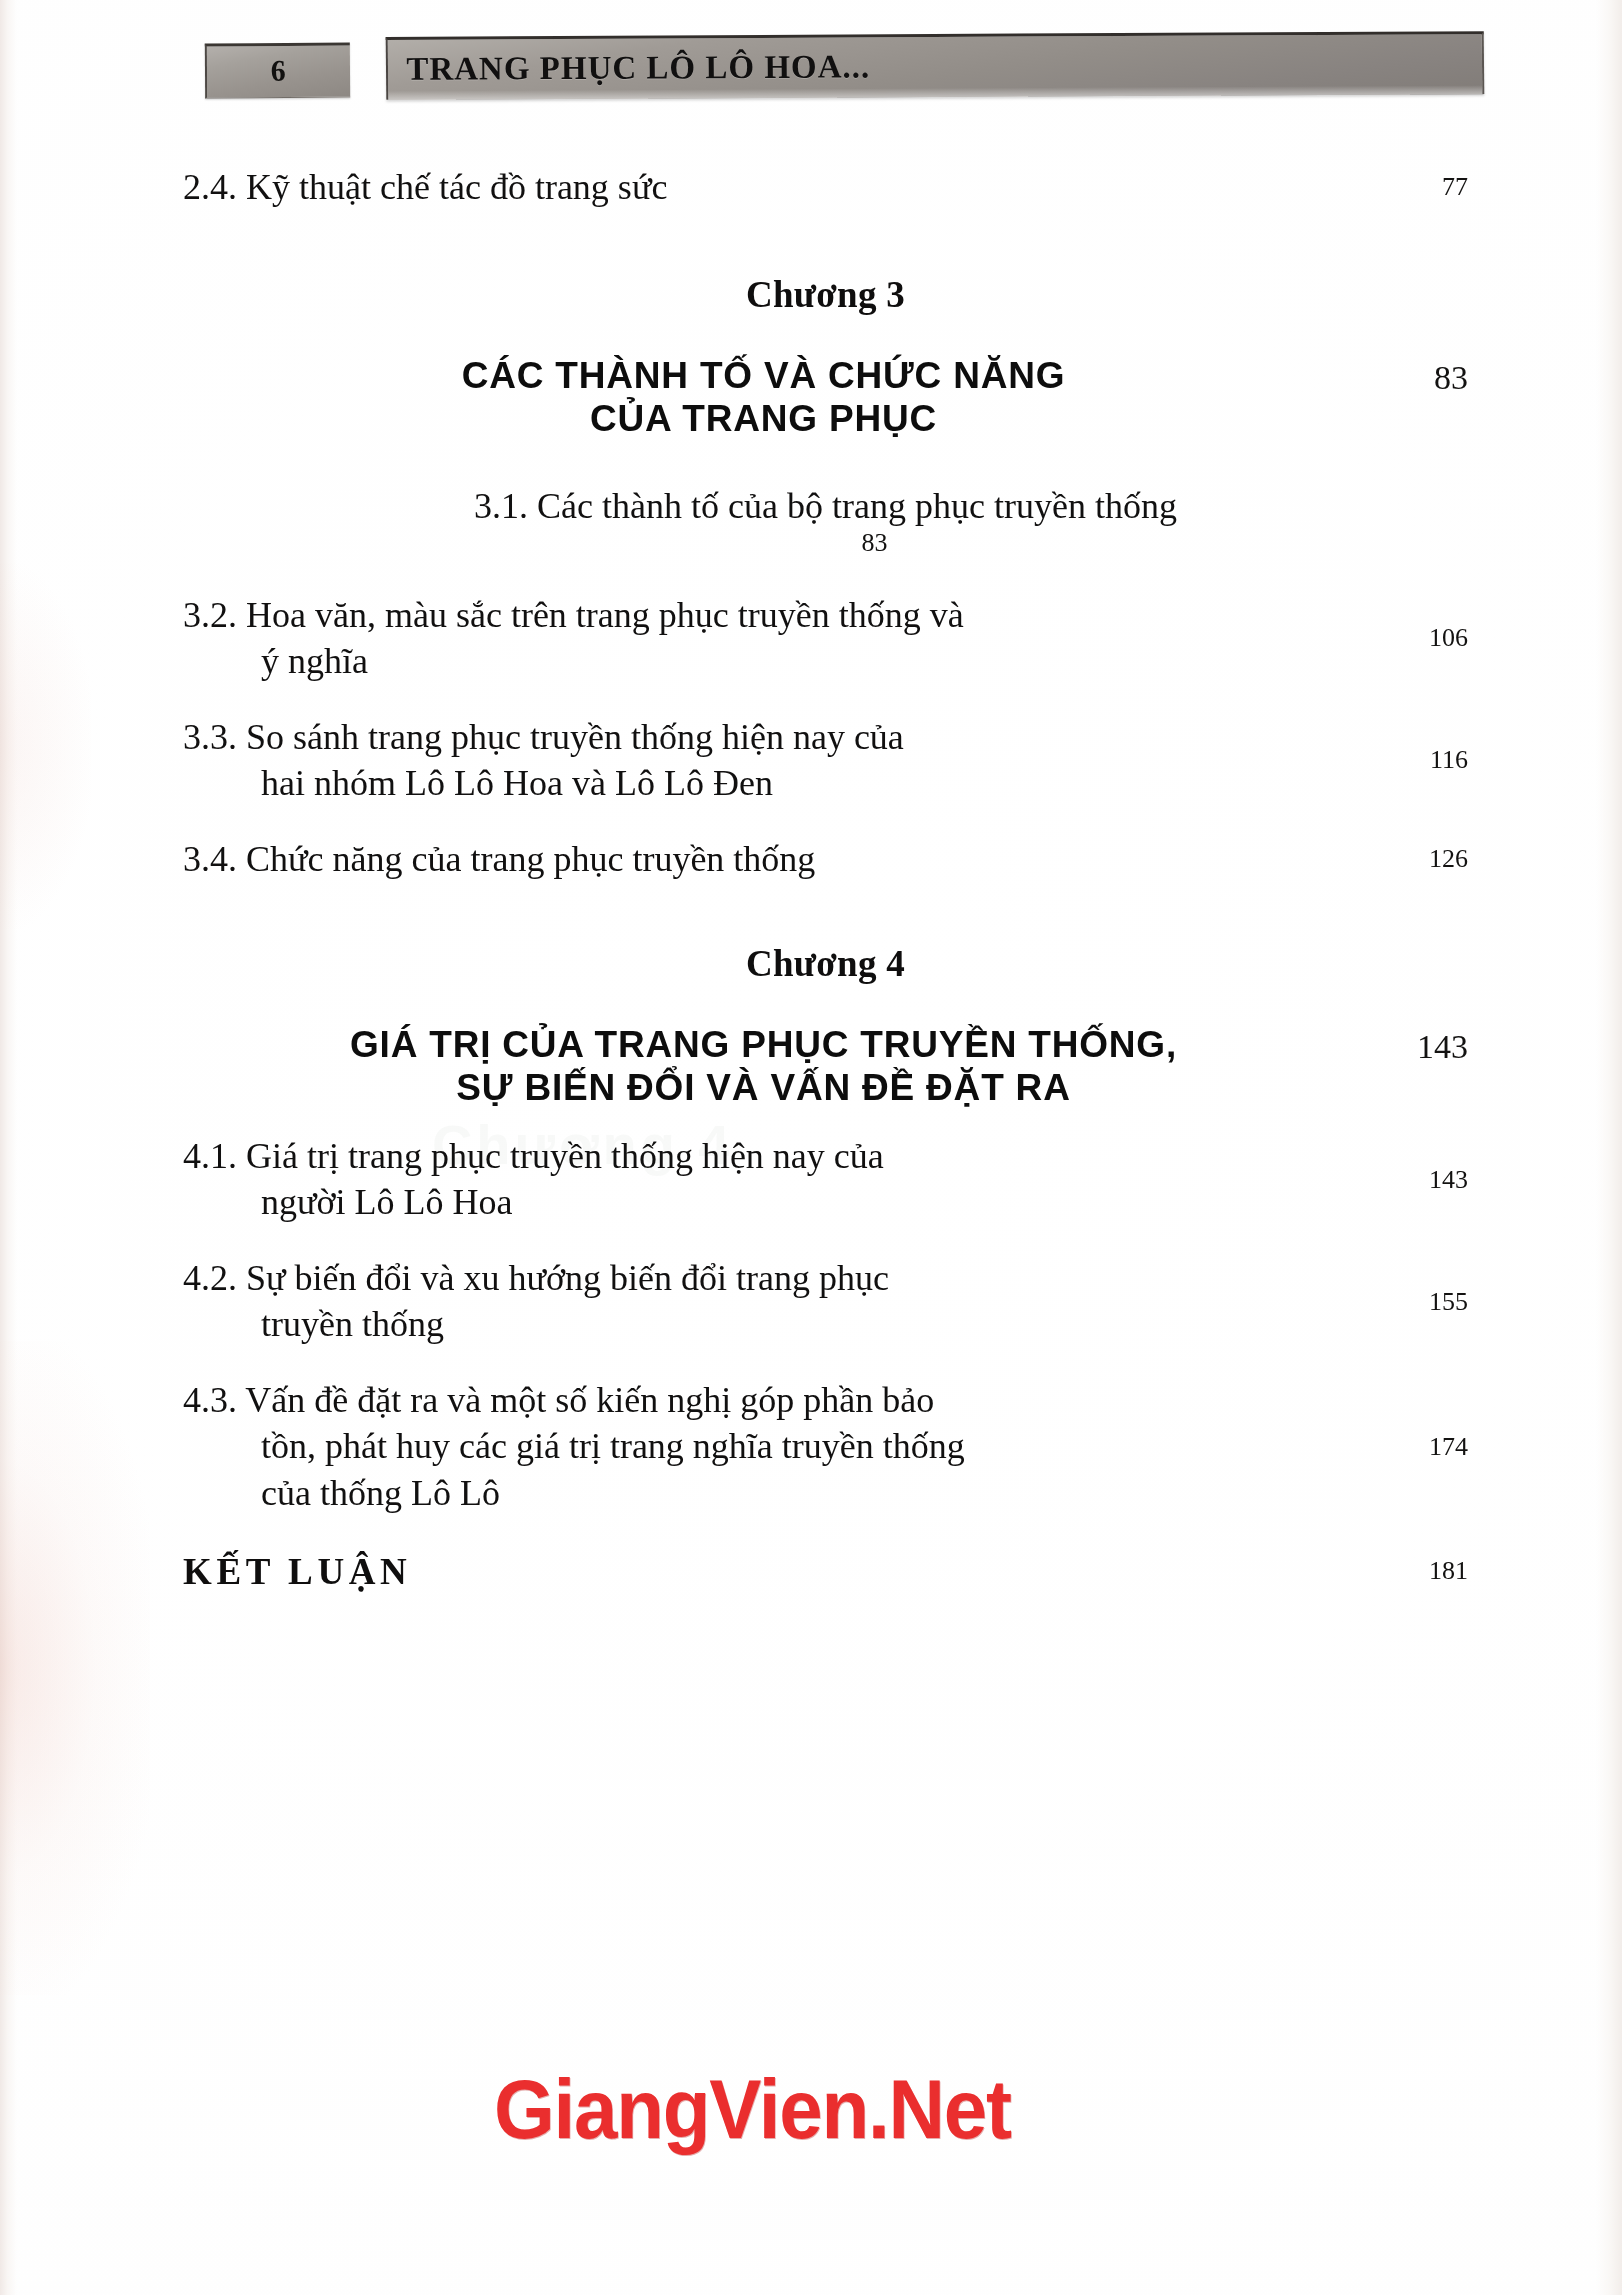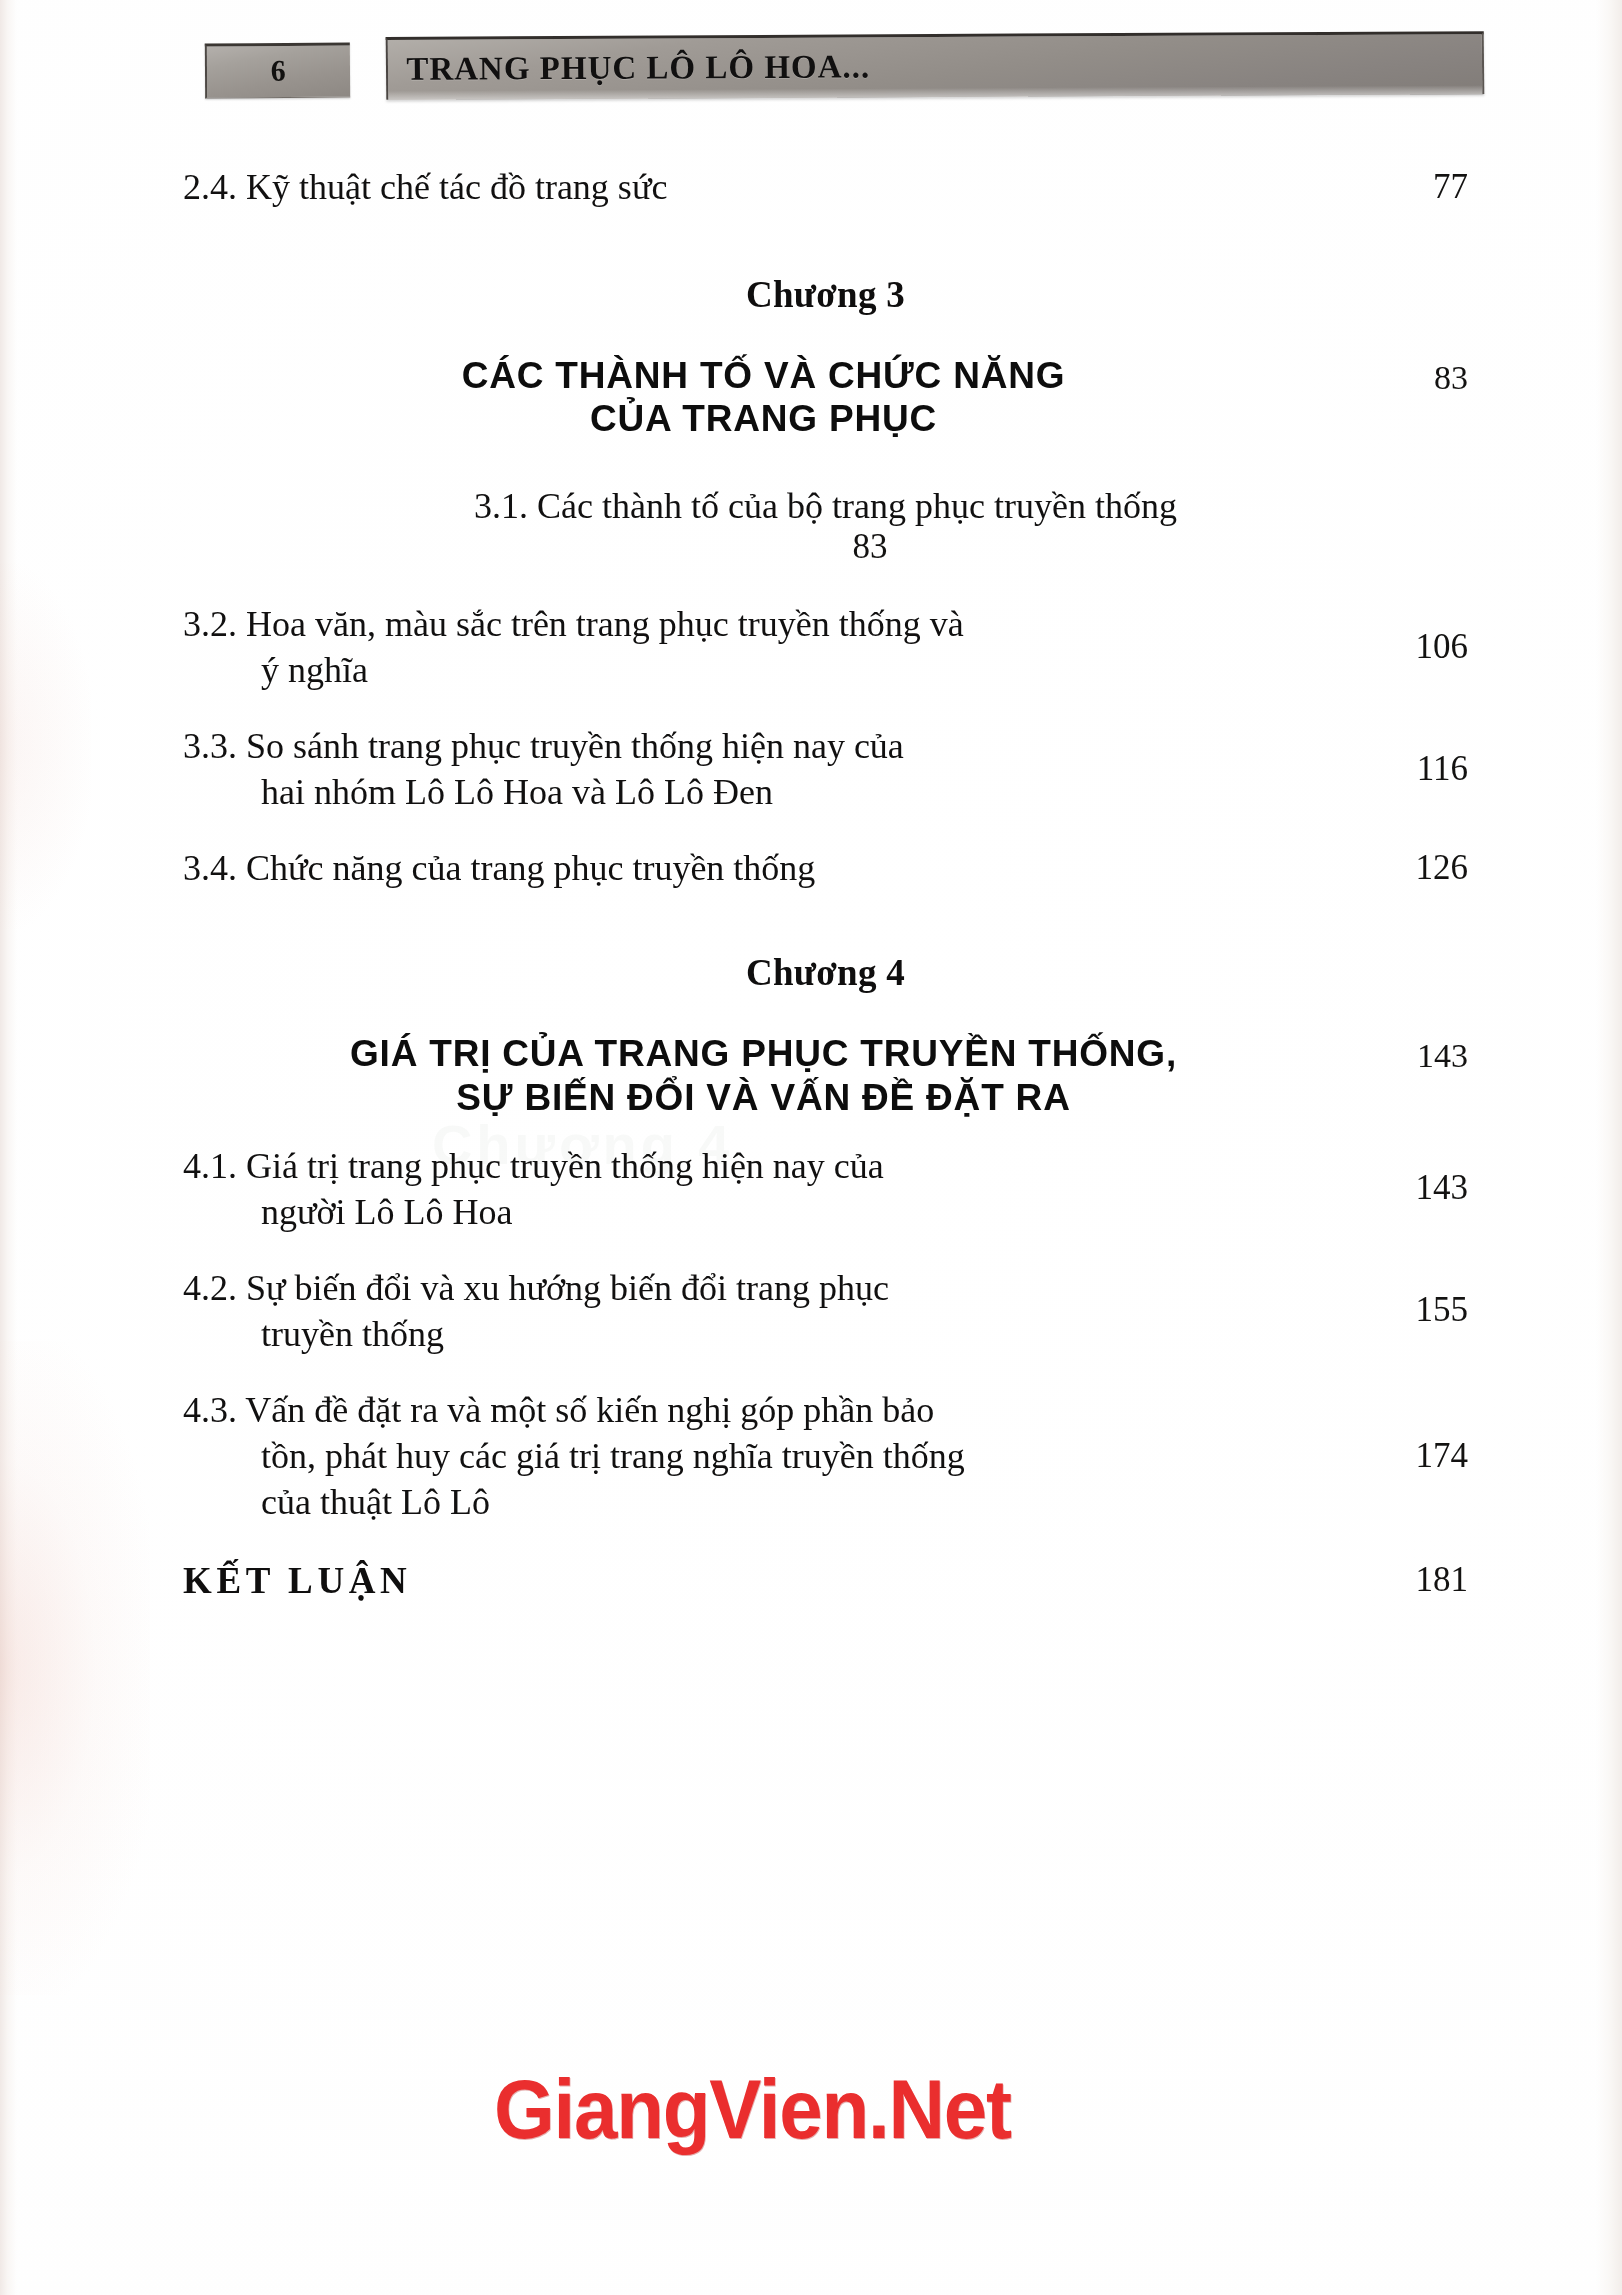--- a/index.html
+++ b/index.html
@@ -129,21 +129,21 @@
     display: flex;
     align-items: center;
     justify-content: space-between;
   }
   .row-text { position: relative; }
   .pg {
     flex: 0 0 auto;
     width: 124px;
     text-align: right;
     font-family: "Liberation Serif", serif;
-    font-size: 35px;
+    font-size: 26px;
     color: #131211;
     line-height: 1.05;
     white-space: nowrap;
   }
 
   
   .entry { margin-bottom: 0; }
   .entry .row-text {
     font-family: "Liberation Serif", serif;
     font-size: 36px;
@@ -300,21 +300,21 @@
       <span>4.2. Sự biến đổi và xu hướng biến đổi trang phục</span>
       <span class="line2">truyền thống</span>
     </div>
     <div class="pg">155</div>
   </div>
 
   <div class="row entry" style="margin-bottom:34px;">
     <div class="row-text">
       <span>4.3. Vấn đề đặt ra và một số kiến nghị góp phần bảo</span>
       <span class="line2">tồn, phát huy các giá trị trang nghĩa truyền thống</span>
-      <span class="line2">của thuật Lô Lô</span>
+      <span class="line2">của thống Lô Lô</span>
     </div>
     <div class="pg">174</div>
   </div>
 
   <div class="row concl">
     <div class="row-text">KẾT LUẬN</div>
     <div class="pg">181</div>
   </div>
 
 </div>

